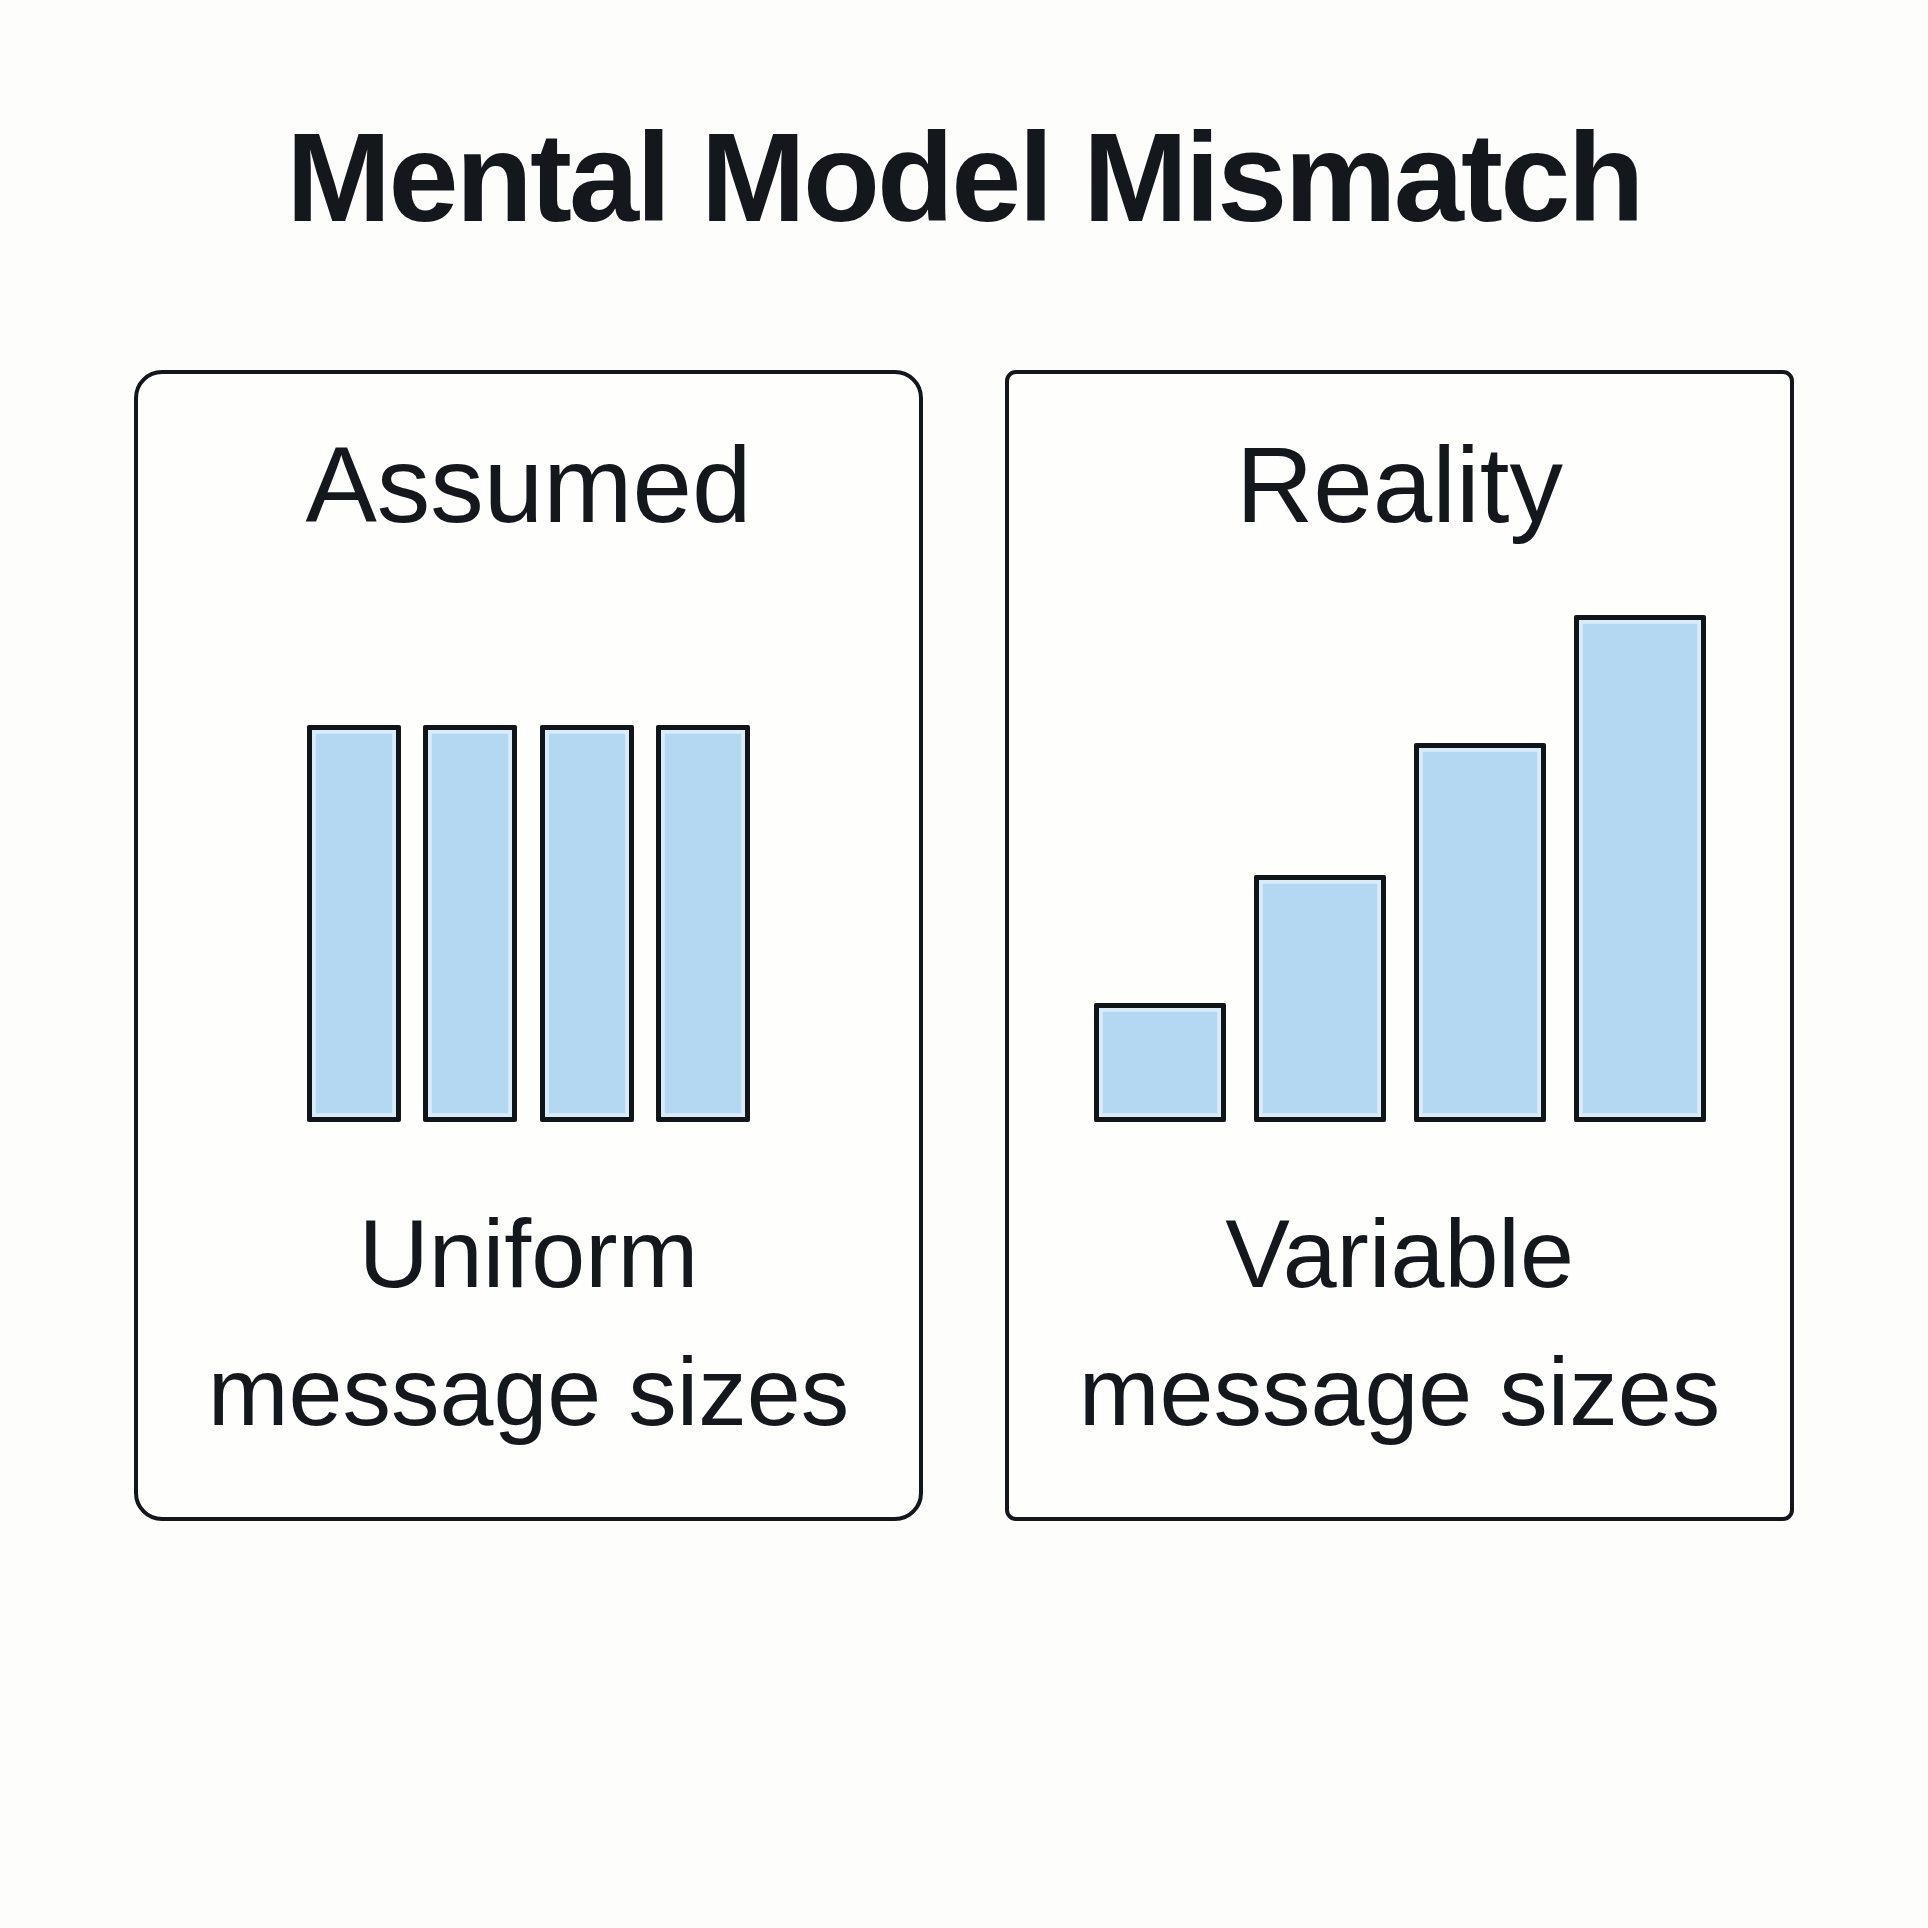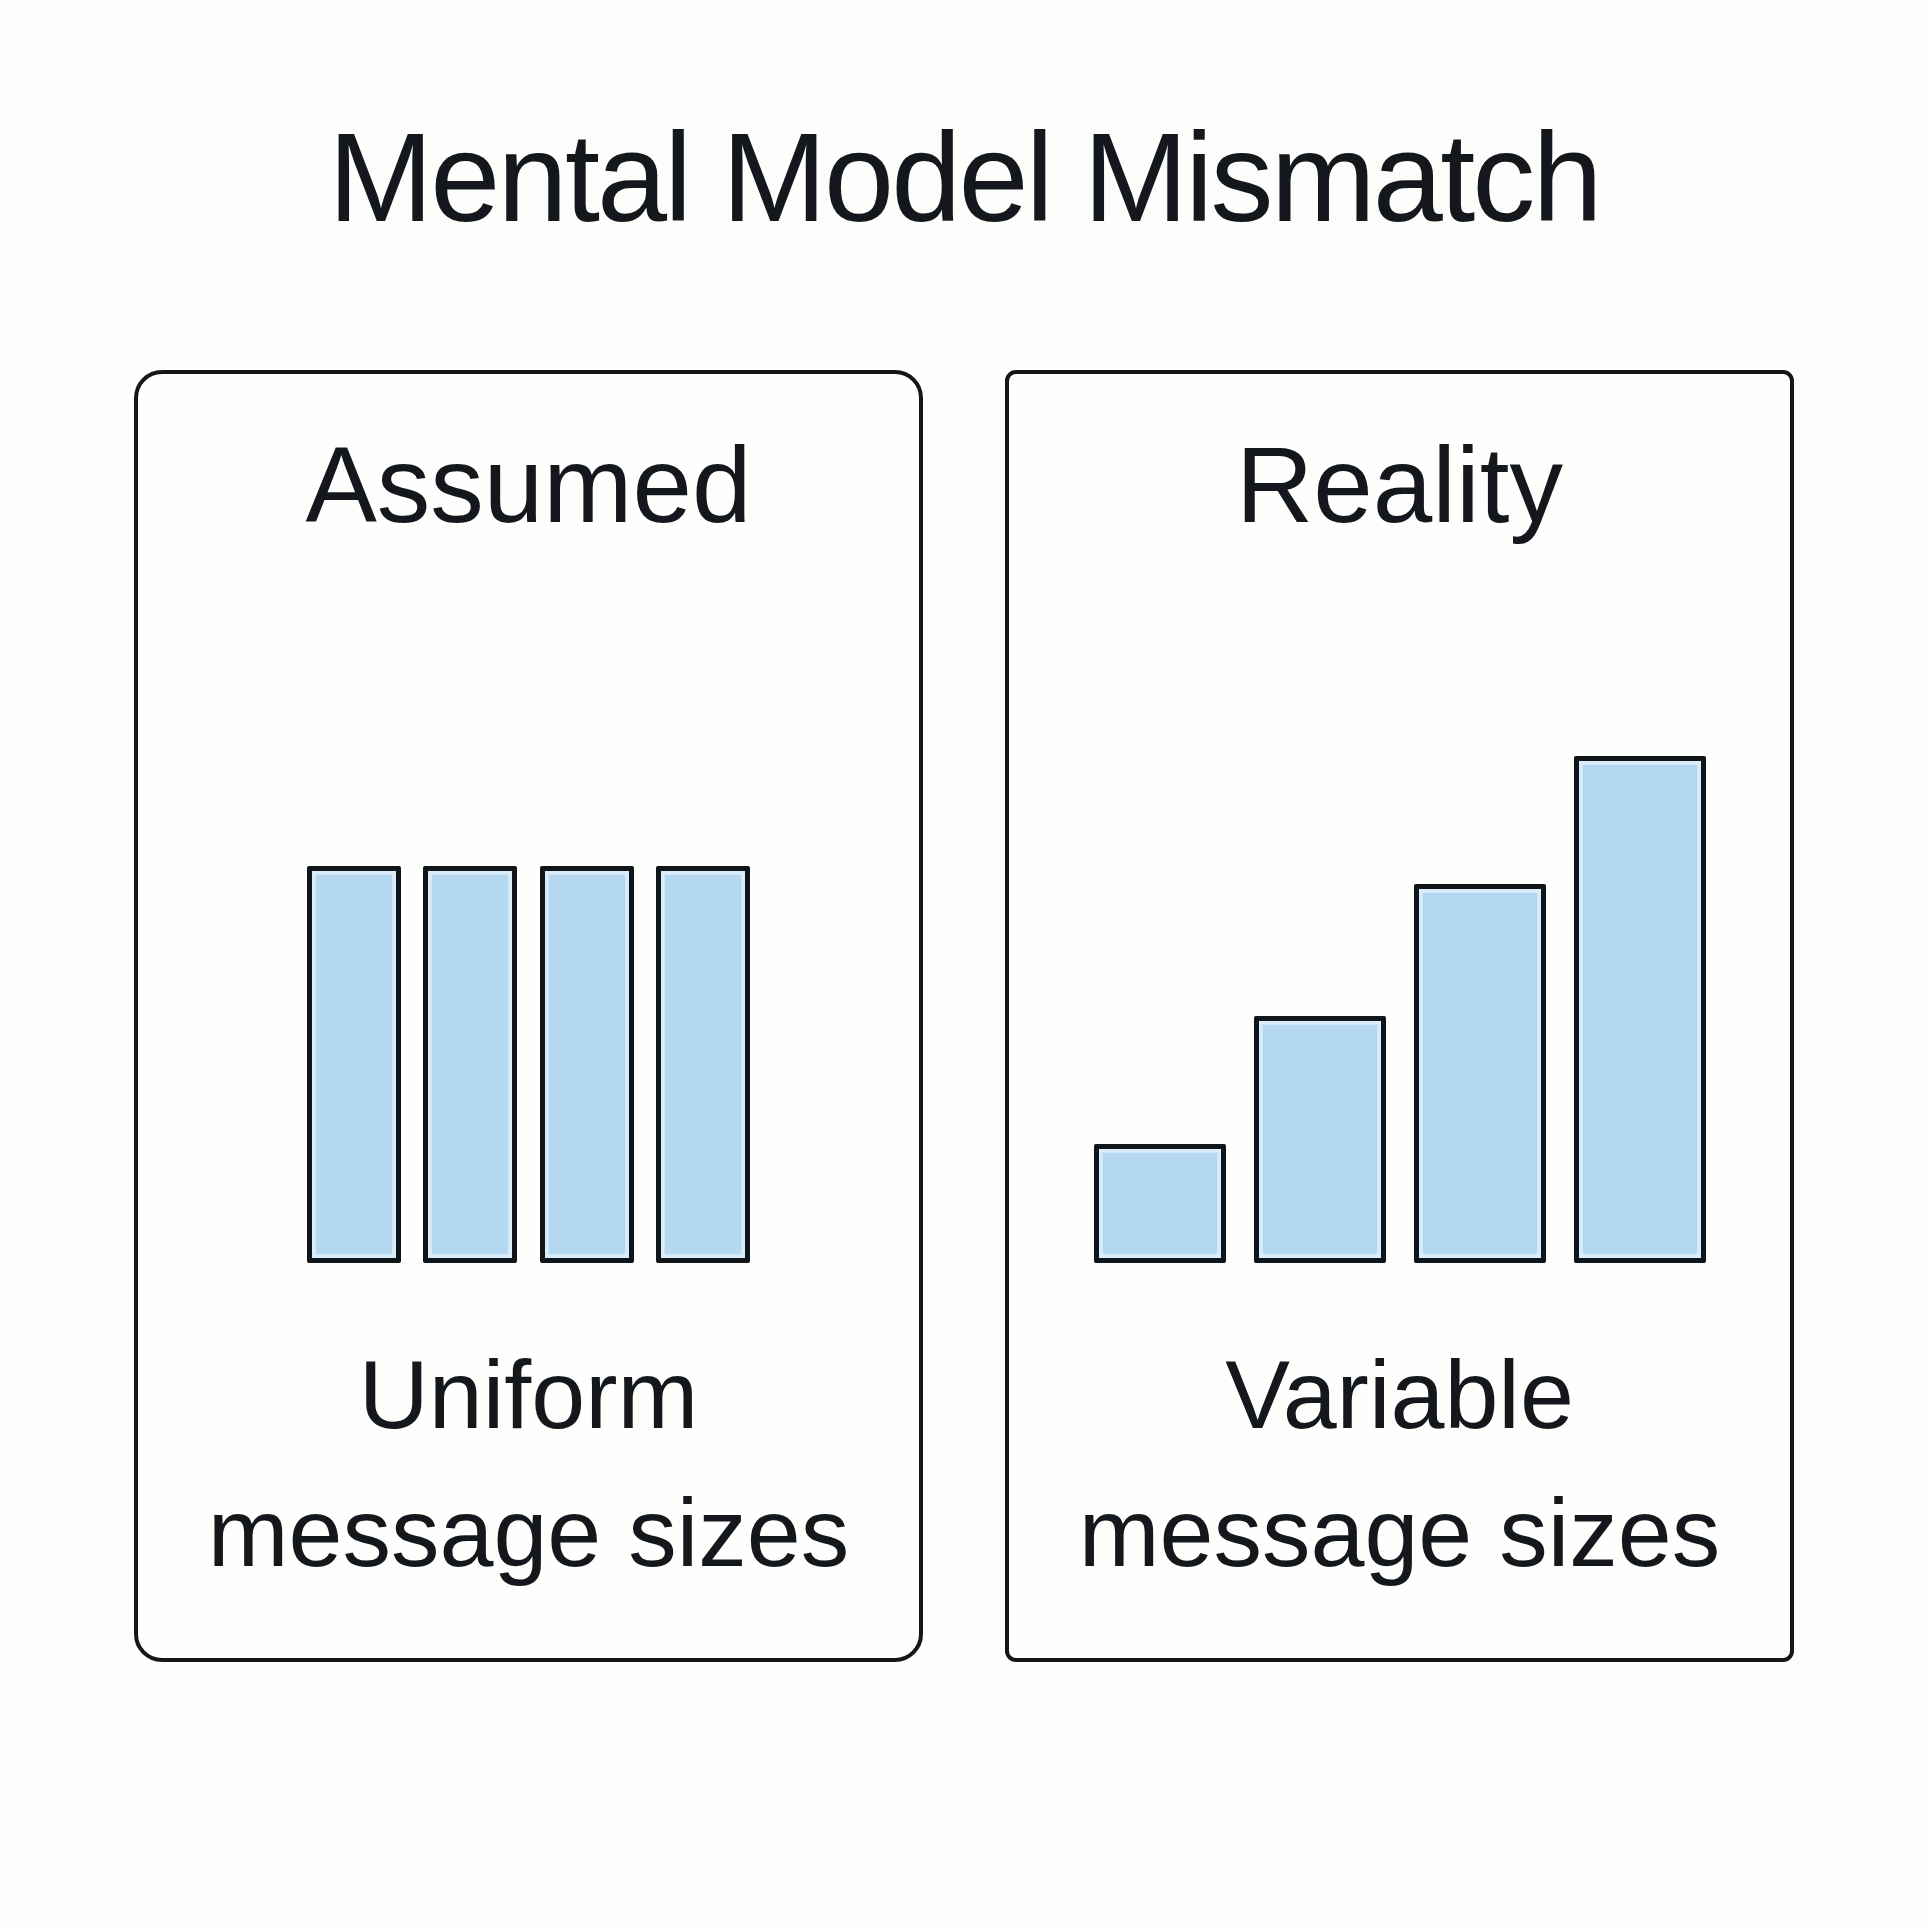--- a/index.html
+++ b/index.html
@@ -19,29 +19,29 @@
     position:relative;
     overflow:hidden;
   }
   .page-title{
     position:absolute;
     top:105px;
     left:0;
     width:1928px;
     text-align:center;
     font-size:126px;
-    font-weight:400;
+    font-weight:700;
     letter-spacing:-2.8px;
     color:var(--text);
   }
   .panel{
     position:absolute;
     top:370px;
     width:789px;
-    height:1292px;
+    height:1151px;
     background:var(--panel-fill);
     border:4.7px solid var(--panel-border);
     border-radius:28px;
   }
   .panel.left{left:134px;}
   .panel.right{left:1005px;border-radius:11px;}
   .panel-heading{
     position:absolute;
     top:49px;
     left:0;

